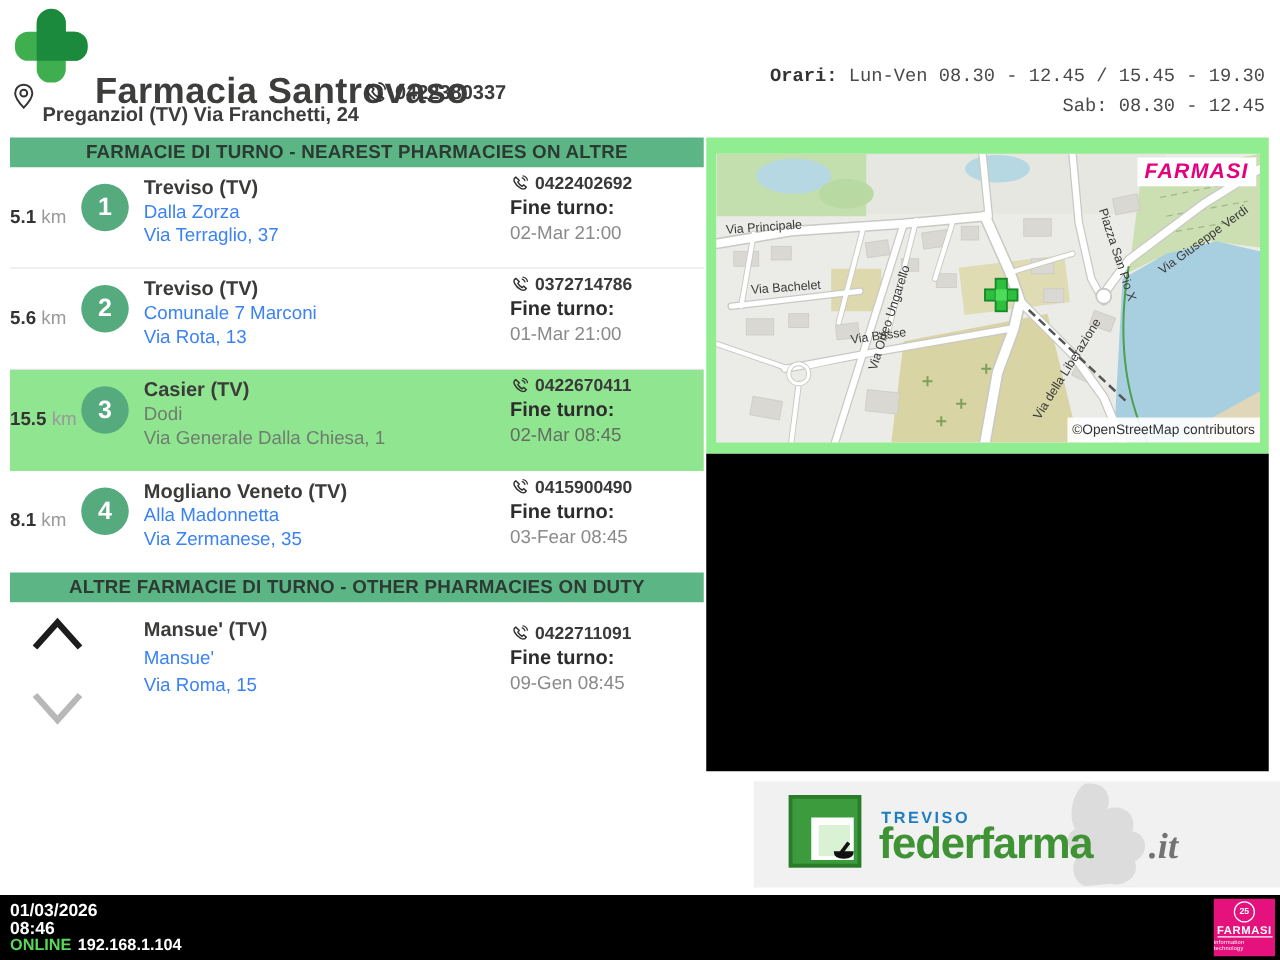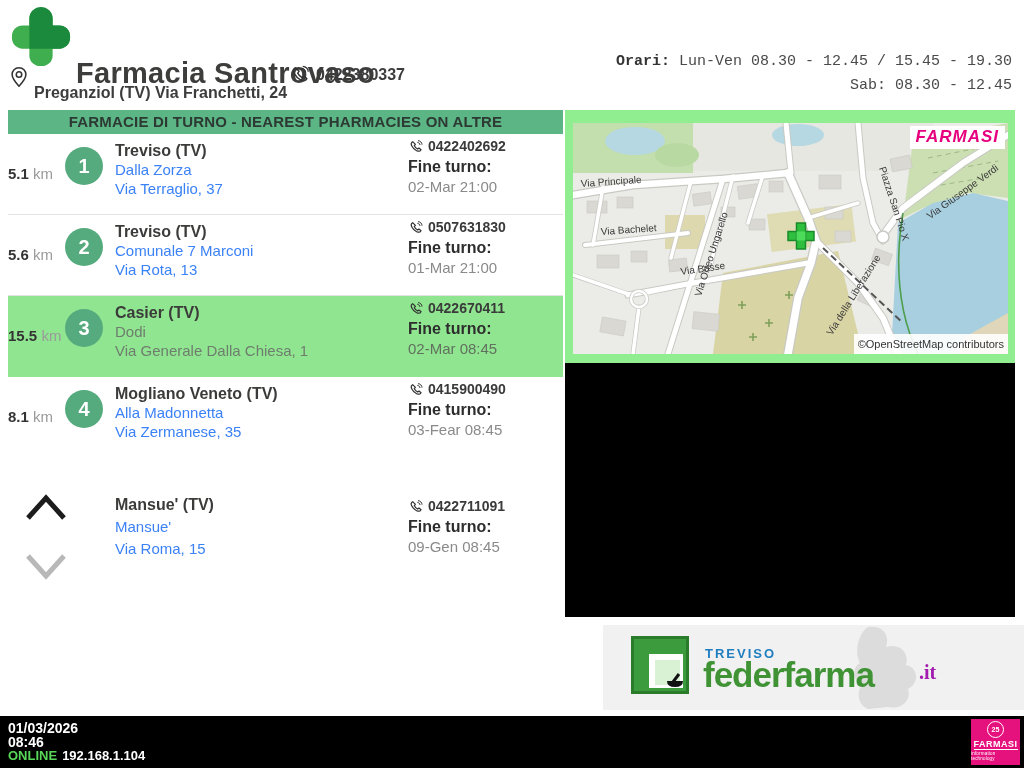--- a/index.html
+++ b/index.html
@@ -48,21 +48,21 @@
   .blackbox{position:absolute;left:565px;top:363px;width:450px;height:254px;background:#000;}
   
   .banner{position:absolute;left:603px;top:625px;width:468px;height:85px;background:#f1f1f1;overflow:hidden;}
   .sil{position:absolute;left:205px;top:0px;opacity:.85;}
   .fsq{position:absolute;left:28px;top:11px;width:58px;height:58px;background:#3c9b3c;border:3px solid #2a7c2a;box-sizing:border-box;}
   .fsq .inw{position:absolute;right:3px;bottom:3px;width:34px;height:34px;background:#fff;}
   .fsq .ing{position:absolute;right:6px;bottom:6px;width:25px;height:25px;background:#d9f2d4;}
   .fsq svg{position:absolute;right:2px;bottom:2px;}
   .breg{position:absolute;left:102px;top:21px;color:#1f7ec0;font-size:13px;font-weight:700;letter-spacing:2px;}
   .bbrand{position:absolute;left:100px;top:30px;color:#3f9335;font-size:35px;font-weight:700;letter-spacing:-1px;}
-  .btld{position:absolute;left:316px;top:36px;color:#a21caf;font-size:20px;font-weight:700;
+  .btld{position:absolute;left:316px;top:36px;color:#737373;font-size:29px;font-weight:700;font-style:italic;
         font-family:"Liberation Serif",serif;}
   
   .footer{position:absolute;left:0;top:716px;width:1024px;height:52px;background:#000;color:#fff;}
   .f-date{position:absolute;left:8px;top:5px;font-size:14px;font-weight:700;line-height:14px;}
   .f-time{position:absolute;left:8px;top:19px;font-size:14px;font-weight:700;line-height:14px;}
   .f-net{position:absolute;left:8px;top:33px;font-size:13px;font-weight:700;line-height:14px;}
   .f-online{color:#58d858;margin-right:5px;}
   .f-msg{position:absolute;left:160px;top:6px;width:706px;text-align:center;font-size:13.5px;font-weight:700;line-height:19px;}
   .flogo{position:absolute;right:4px;top:3px;width:49px;height:46px;background:#e5127d;color:#fff;
          display:flex;flex-direction:column;align-items:center;box-sizing:border-box;padding-top:2px;}
@@ -136,21 +136,21 @@
         <div class="sub">Comunale 7 Marconi</div>
         <div class="sub">Via Rota, 13</div>
       </div>
       <div class="rcol">
         <div class="rphone">
             <svg width="16" height="16" viewBox="0 0 24 24">
               <path d="M7 4 C5 5 4 7 5.5 10 C7 13 10 16 13 17.5 C16 19 18.5 18 19.5 16 L16.5 13.5 L14.5 15 C12.5 14 10.5 12 9.5 10 L11 8 Z" fill="none" stroke="#333" stroke-width="1.8"></path>
               <path d="M14 5 C16 5 18 7 18 9" fill="none" stroke="#333" stroke-width="1.5"></path>
               <path d="M15 2.5 C18.5 2.5 21 5.5 21 8.5" fill="none" stroke="#333" stroke-width="1.5"></path>
             </svg>
-          <span>0507631830</span>
+          <span>0372714786</span>
           </div>
         <div class="fineturno">Fine turno:</div>
         <div class="finedate">01-Mar 21:00</div>
       </div>
     </div>
 
     <div class="row hl" style="top:186px">
       <div class="dist"><b>15.5</b> <span>km</span></div>
       <div class="badge">3</div>
       <div class="info">
@@ -187,20 +187,21 @@
               <path d="M14 5 C16 5 18 7 18 9" fill="none" stroke="#333" stroke-width="1.5"></path>
               <path d="M15 2.5 C18.5 2.5 21 5.5 21 8.5" fill="none" stroke="#333" stroke-width="1.5"></path>
             </svg>
           <span>0415900490</span>
           </div>
         <div class="fineturno">Fine turno:</div>
         <div class="finedate">03-Fear 08:45</div>
       </div>
     </div>
 
+    <div class="sec-bar" style="top:348px">ALTRE FARMACIE DI TURNO - OTHER PHARMACIES ON DUTY</div>
 
     <div class="otherrow">
       <svg class="arrow-up" viewBox="0 0 44 30">
         <polyline points="4,26 22,6 40,26" fill="none" stroke="#1c1c1c" stroke-width="5"></polyline>
       </svg>
       <svg class="arrow-dn" viewBox="0 0 44 30">
         <polyline points="4,4 22,24 40,4" fill="none" stroke="#b8b8b8" stroke-width="5"></polyline>
       </svg>
       <div class="info" style="top:12px">
         <div class="city" style="line-height:22px">Mansue' (TV)</div>

